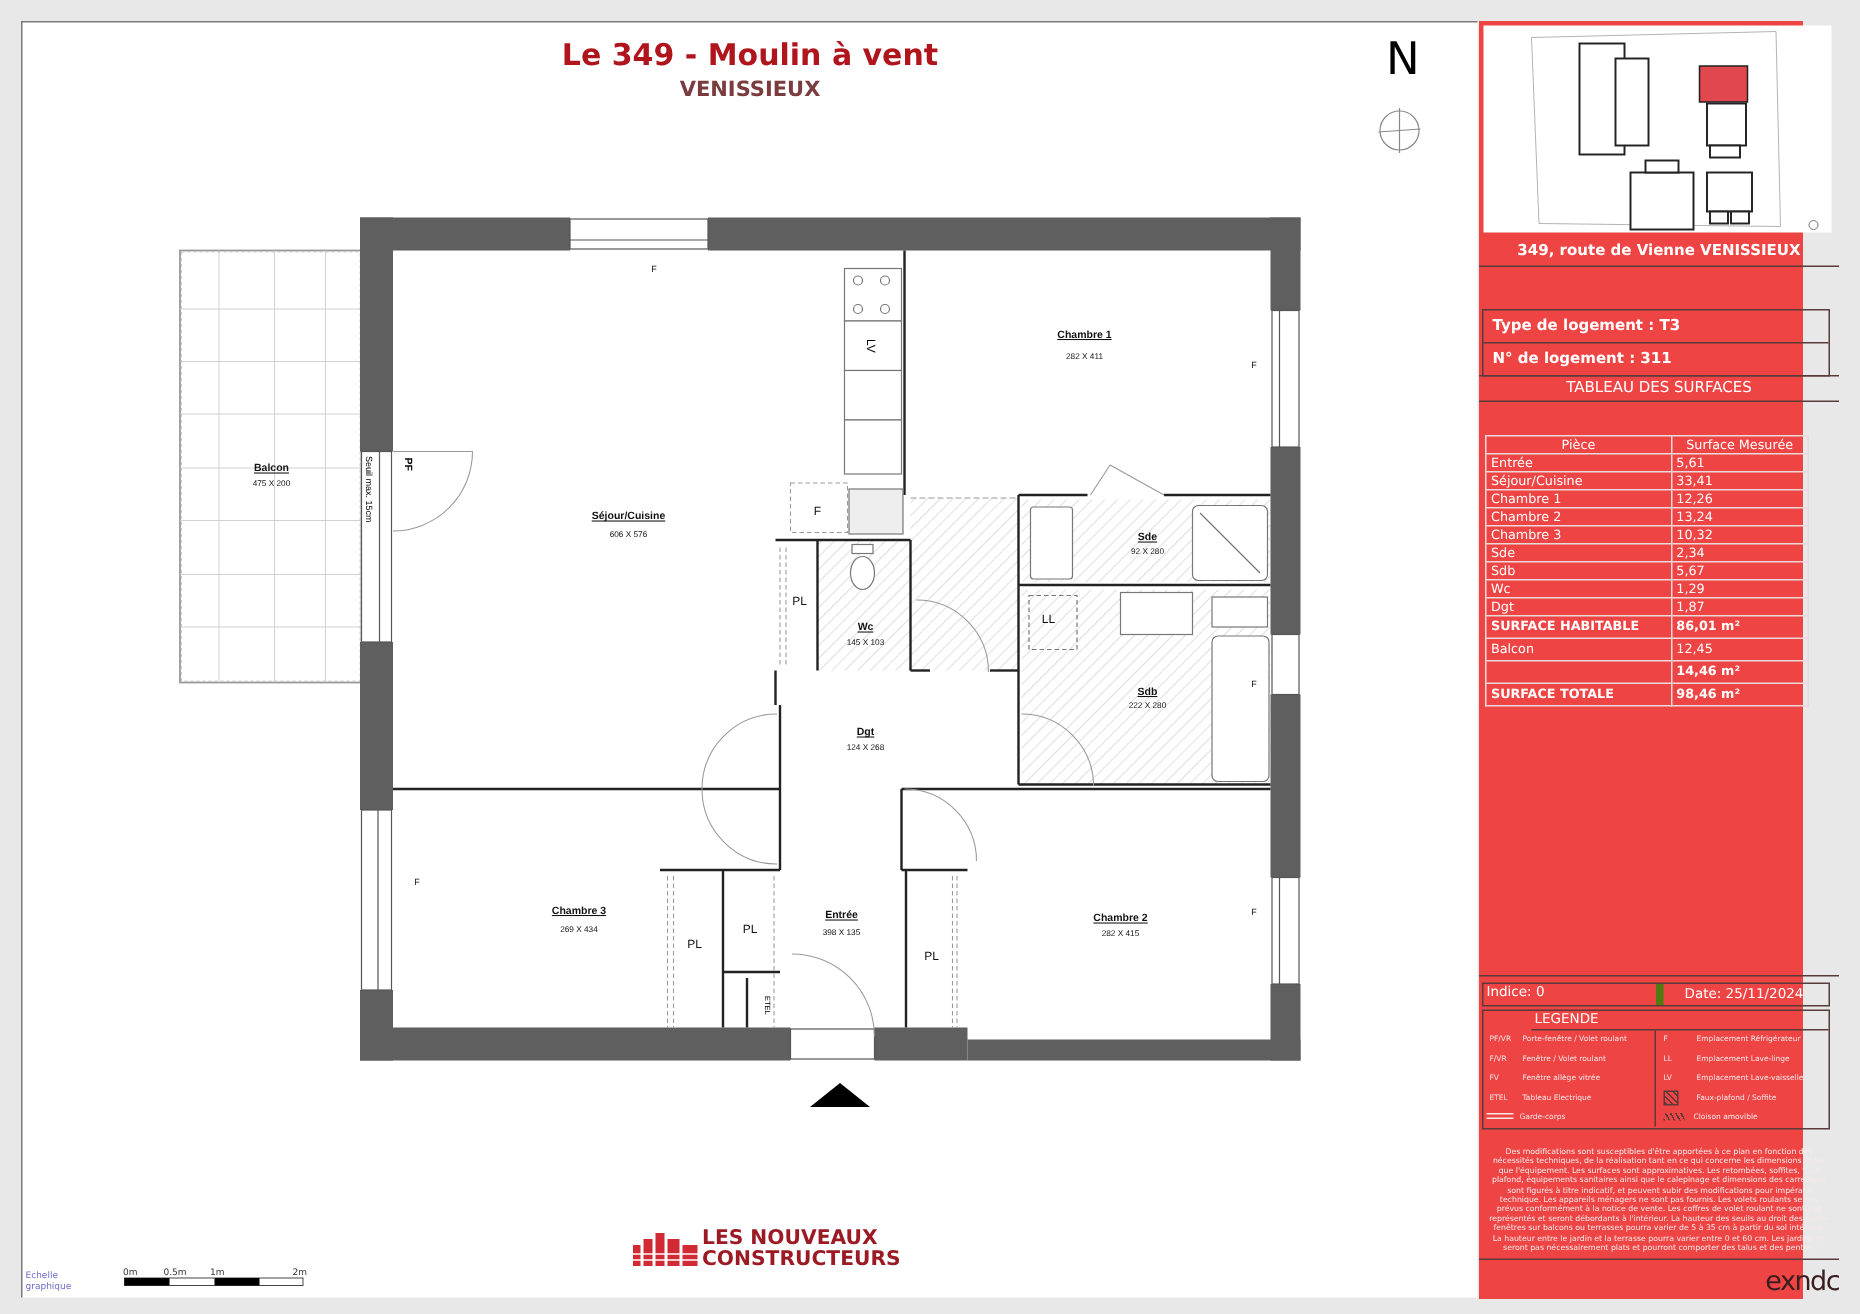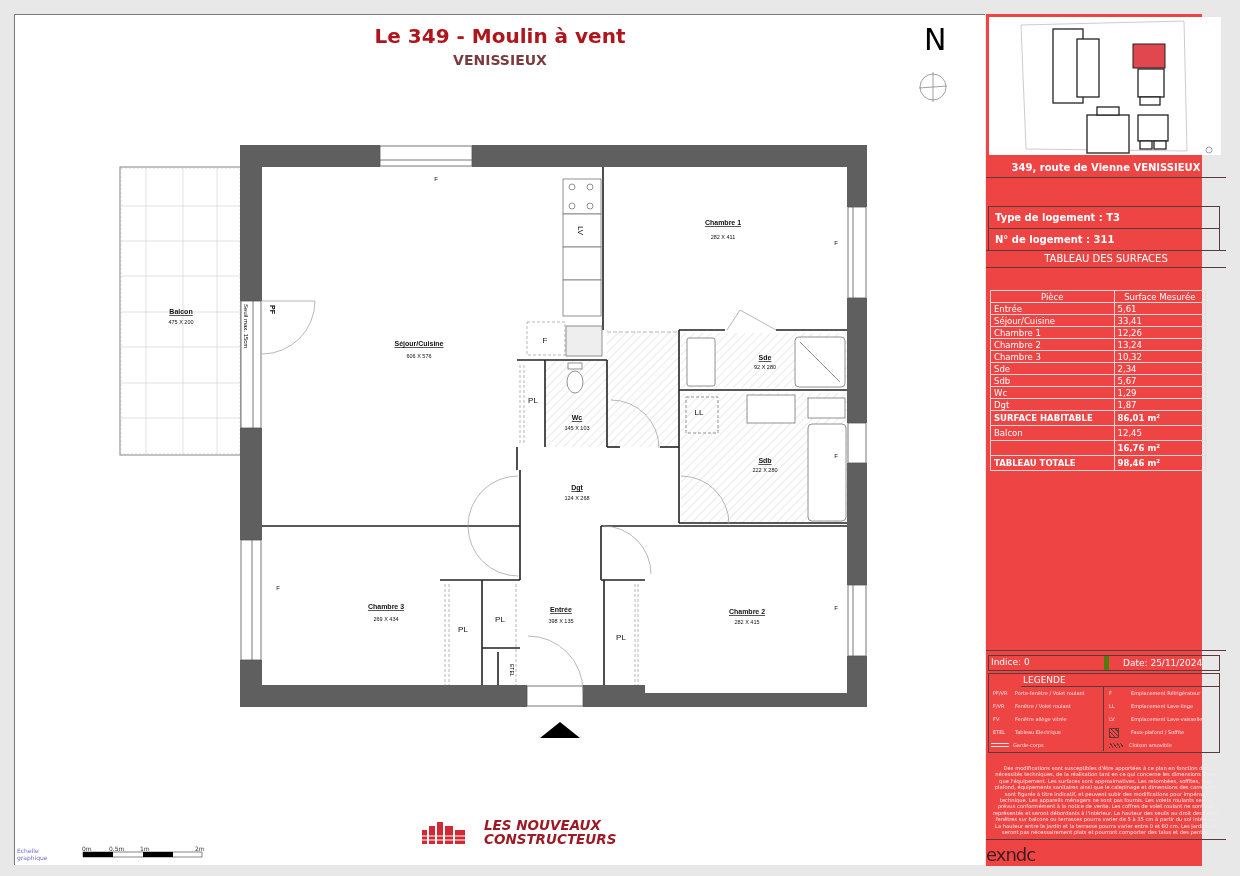--- a/index.html
+++ b/index.html
@@ -27,21 +27,21 @@
   table.surf th { text-align:center; }
   table.surf tr.bold td { font-weight:bold; height:14px; }
   .indice { position:absolute; left:2px; top:641px; width:230px; height:14px; border:1px solid #5a3b3c; color:#fff; font-size:9px;text-decoration:underline; }
   .indice span { position:absolute; top:1px; }
   .legend { position:absolute; left:2px; top:659px; width:230px; height:78px; border:1px solid #5a3b3c; color:#f3e6e7; font-size:5px; }
   .legend .lh { height:12px; line-height:12px; font-size:9px; color:#fff; border-bottom:1px solid #5a3b3c; padding-left:2px;margin-left:32px; }
   .legend .col { position:absolute; top:13px; width:114px; }
   .legend .row { height:13px; line-height:13px; white-space:nowrap; }
   .legend .code { display:inline-block; width:22px; padding-left:4px; }
   .disclaimer { position:absolute; left:6px; top:751px; width:228px; color:#f5eaea; font-size:5.2px; line-height:6.4px; text-align:center; }
-  .brand { position:absolute; left:0; top:830px; width:240px; text-align:left; color:#3a1e1f; font-size:18px; letter-spacing:-1px; font-family:"DejaVu Sans", sans-serif; }
+  .brand { position:absolute; left:0; top:830px; width:240px; text-align:right; color:#3a1e1f; font-size:18px; letter-spacing:-1px; font-family:"DejaVu Sans", sans-serif; }
   .logo { position:absolute; left:420px; top:818px; display:flex; align-items:center; }
   .logo-text { color:#9c1a24; font-weight:bold; font-size:13.5px; line-height:14px; font-family:"DejaVu Sans", sans-serif; }
   .scale-lbl { position:absolute; color:#6e6ec8; font-size:6px; line-height:7px; }
   .scale-num { position:absolute; font-size:6px; color:#333; }
   .room-name { font-family:"Liberation Sans", sans-serif; font-size:7px; font-weight:bold; text-decoration:underline; }
 </style>
 </head>
 <body>
 
 <div class="sheet"></div>
@@ -257,21 +257,21 @@
         <rect x="9" y="8" width="6" height="18"></rect>
       <rect x="17" y="4" width="6" height="22"></rect>
         <rect x="25" y="8" width="8" height="18"></rect>
       <rect x="35" y="12" width="10" height="14"></rect>
     </g>
     <g stroke="#fff" stroke-width="1">
         <line x1="0" y1="18" x2="48" y2="18"></line>
         <line x1="0" y1="22" x2="48" y2="22"></line>
       </g>
   </svg>
-  <div style="margin-left:16px;font-style:italic;">
+  <div style="margin-left:0;">
     <div class="logo-text">LES NOUVEAUX</div>
     <div class="logo-text">CONSTRUCTEURS</div>
   </div>
 </div>
 
 <div class="side">
   <div class="side-map">
     <svg width="232" height="138">
       <polygon points="32,8 195,4 198,134 37,132" fill="none" stroke="#aaa" stroke-width="0.6"></polygon>
       <g fill="#fff" stroke="#222" stroke-width="1.3">
@@ -344,24 +344,24 @@
     <tr class="bold">
           <td>SURFACE HABITABLE</td>
           <td>86,01 m²</td>
         </tr>
     <tr>
           <td style="height:14px;">Balcon</td>
           <td>12,45</td>
         </tr>
     <tr class="bold">
           <td></td>
-          <td>16,76 m²</td>
+          <td>14,46 m²</td>
         </tr>
     <tr class="bold">
-          <td>TABLEAU TOTALE</td>
+          <td>SURFACE TOTALE</td>
           <td>98,46 m²</td>
         </tr>
   </tbody>
     </table>
 
   <div class="rule" style="top:636px;"></div>
   <div class="indice">
     <span style="left:2px;">Indice: 0</span>
     <span style="left:115px;border-left:5px solid #4d7c0f;padding-left:14px;height:14px;top:0;line-height:14px;">Date: 25/11/2024</span>
   </div>

